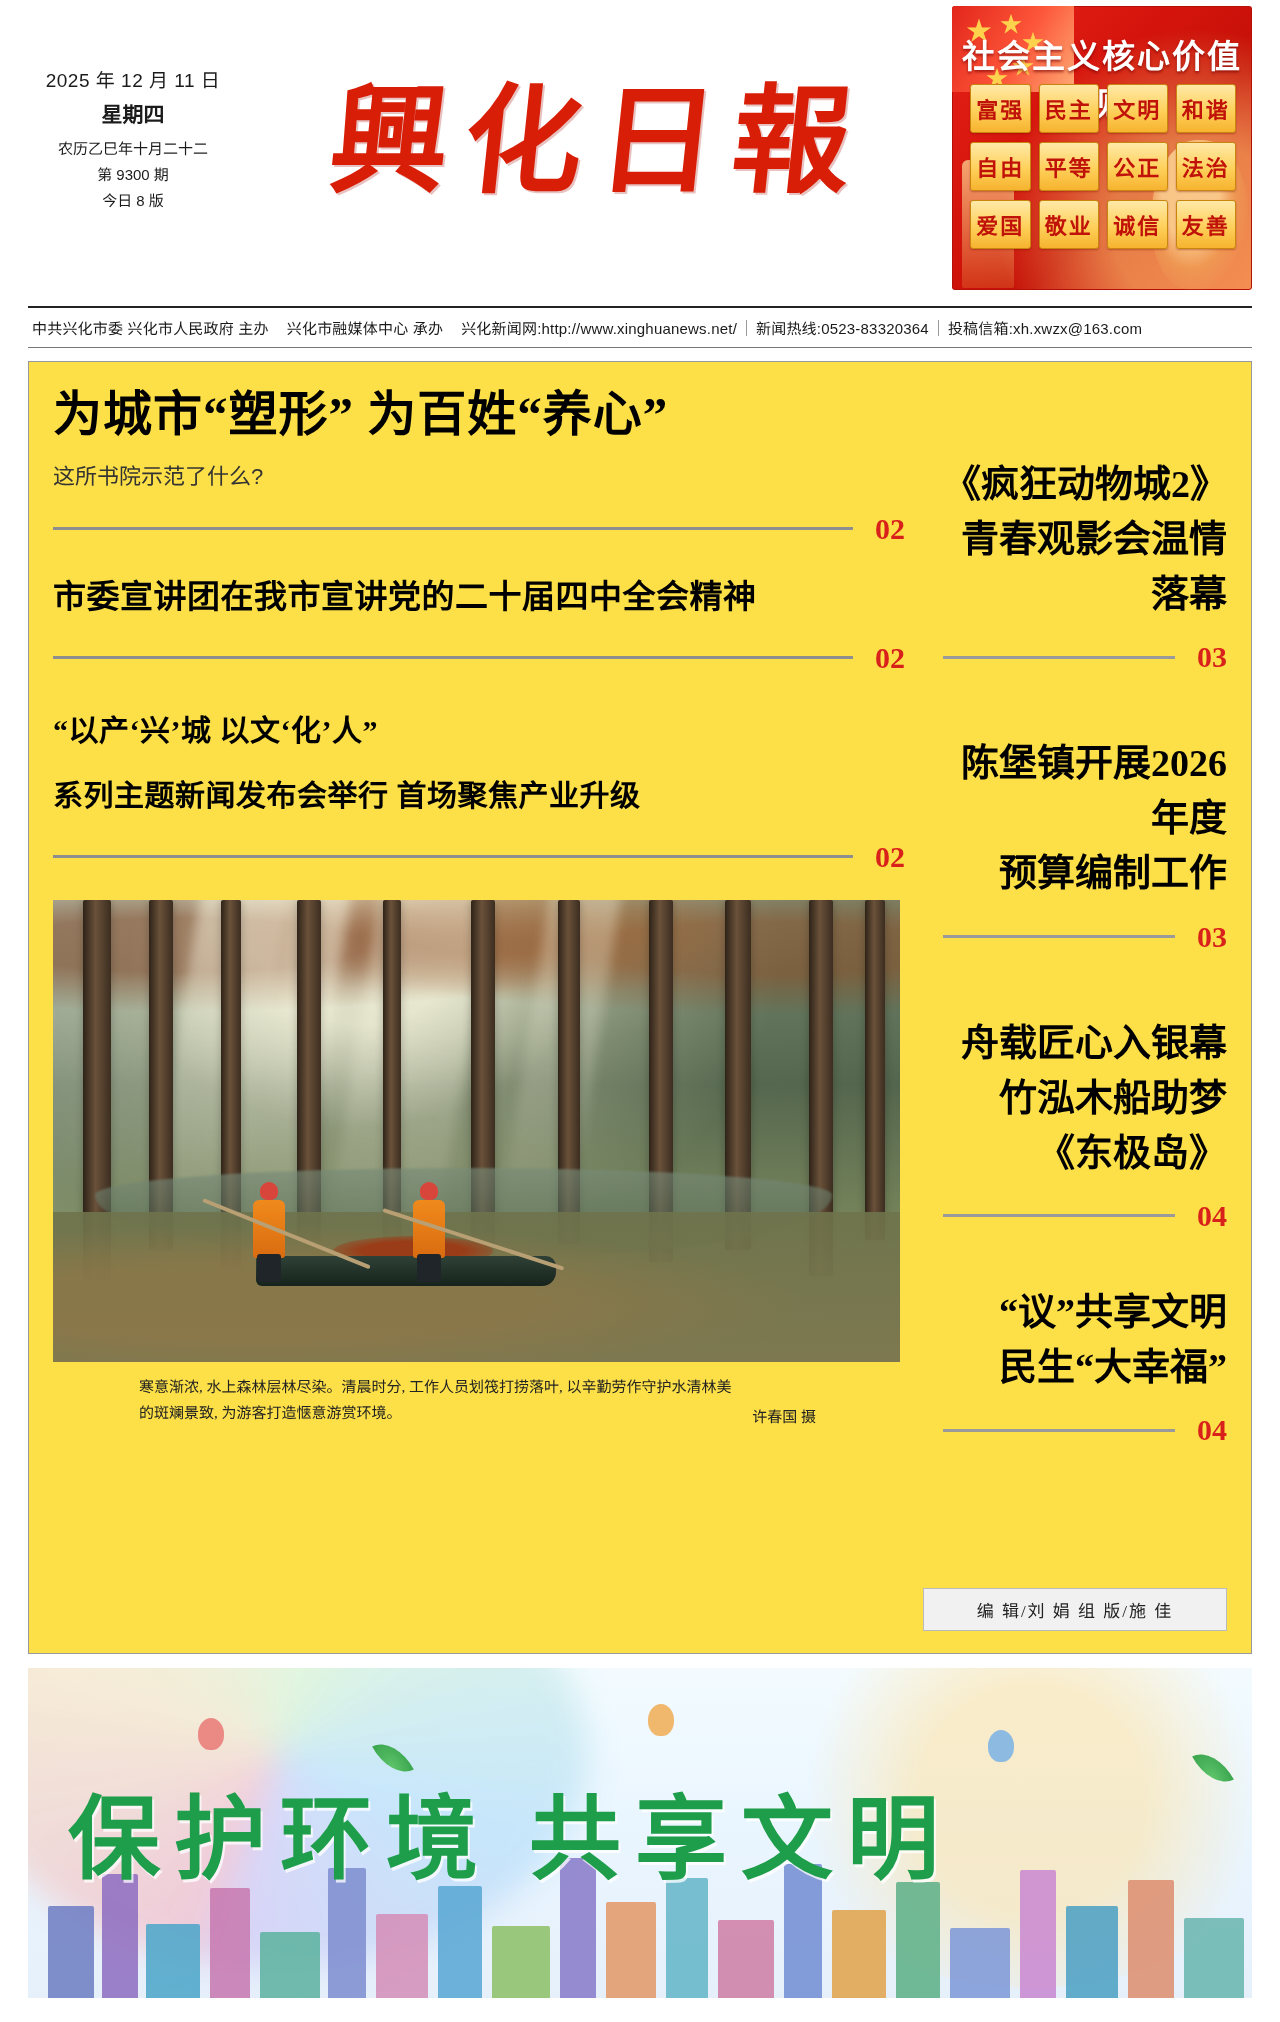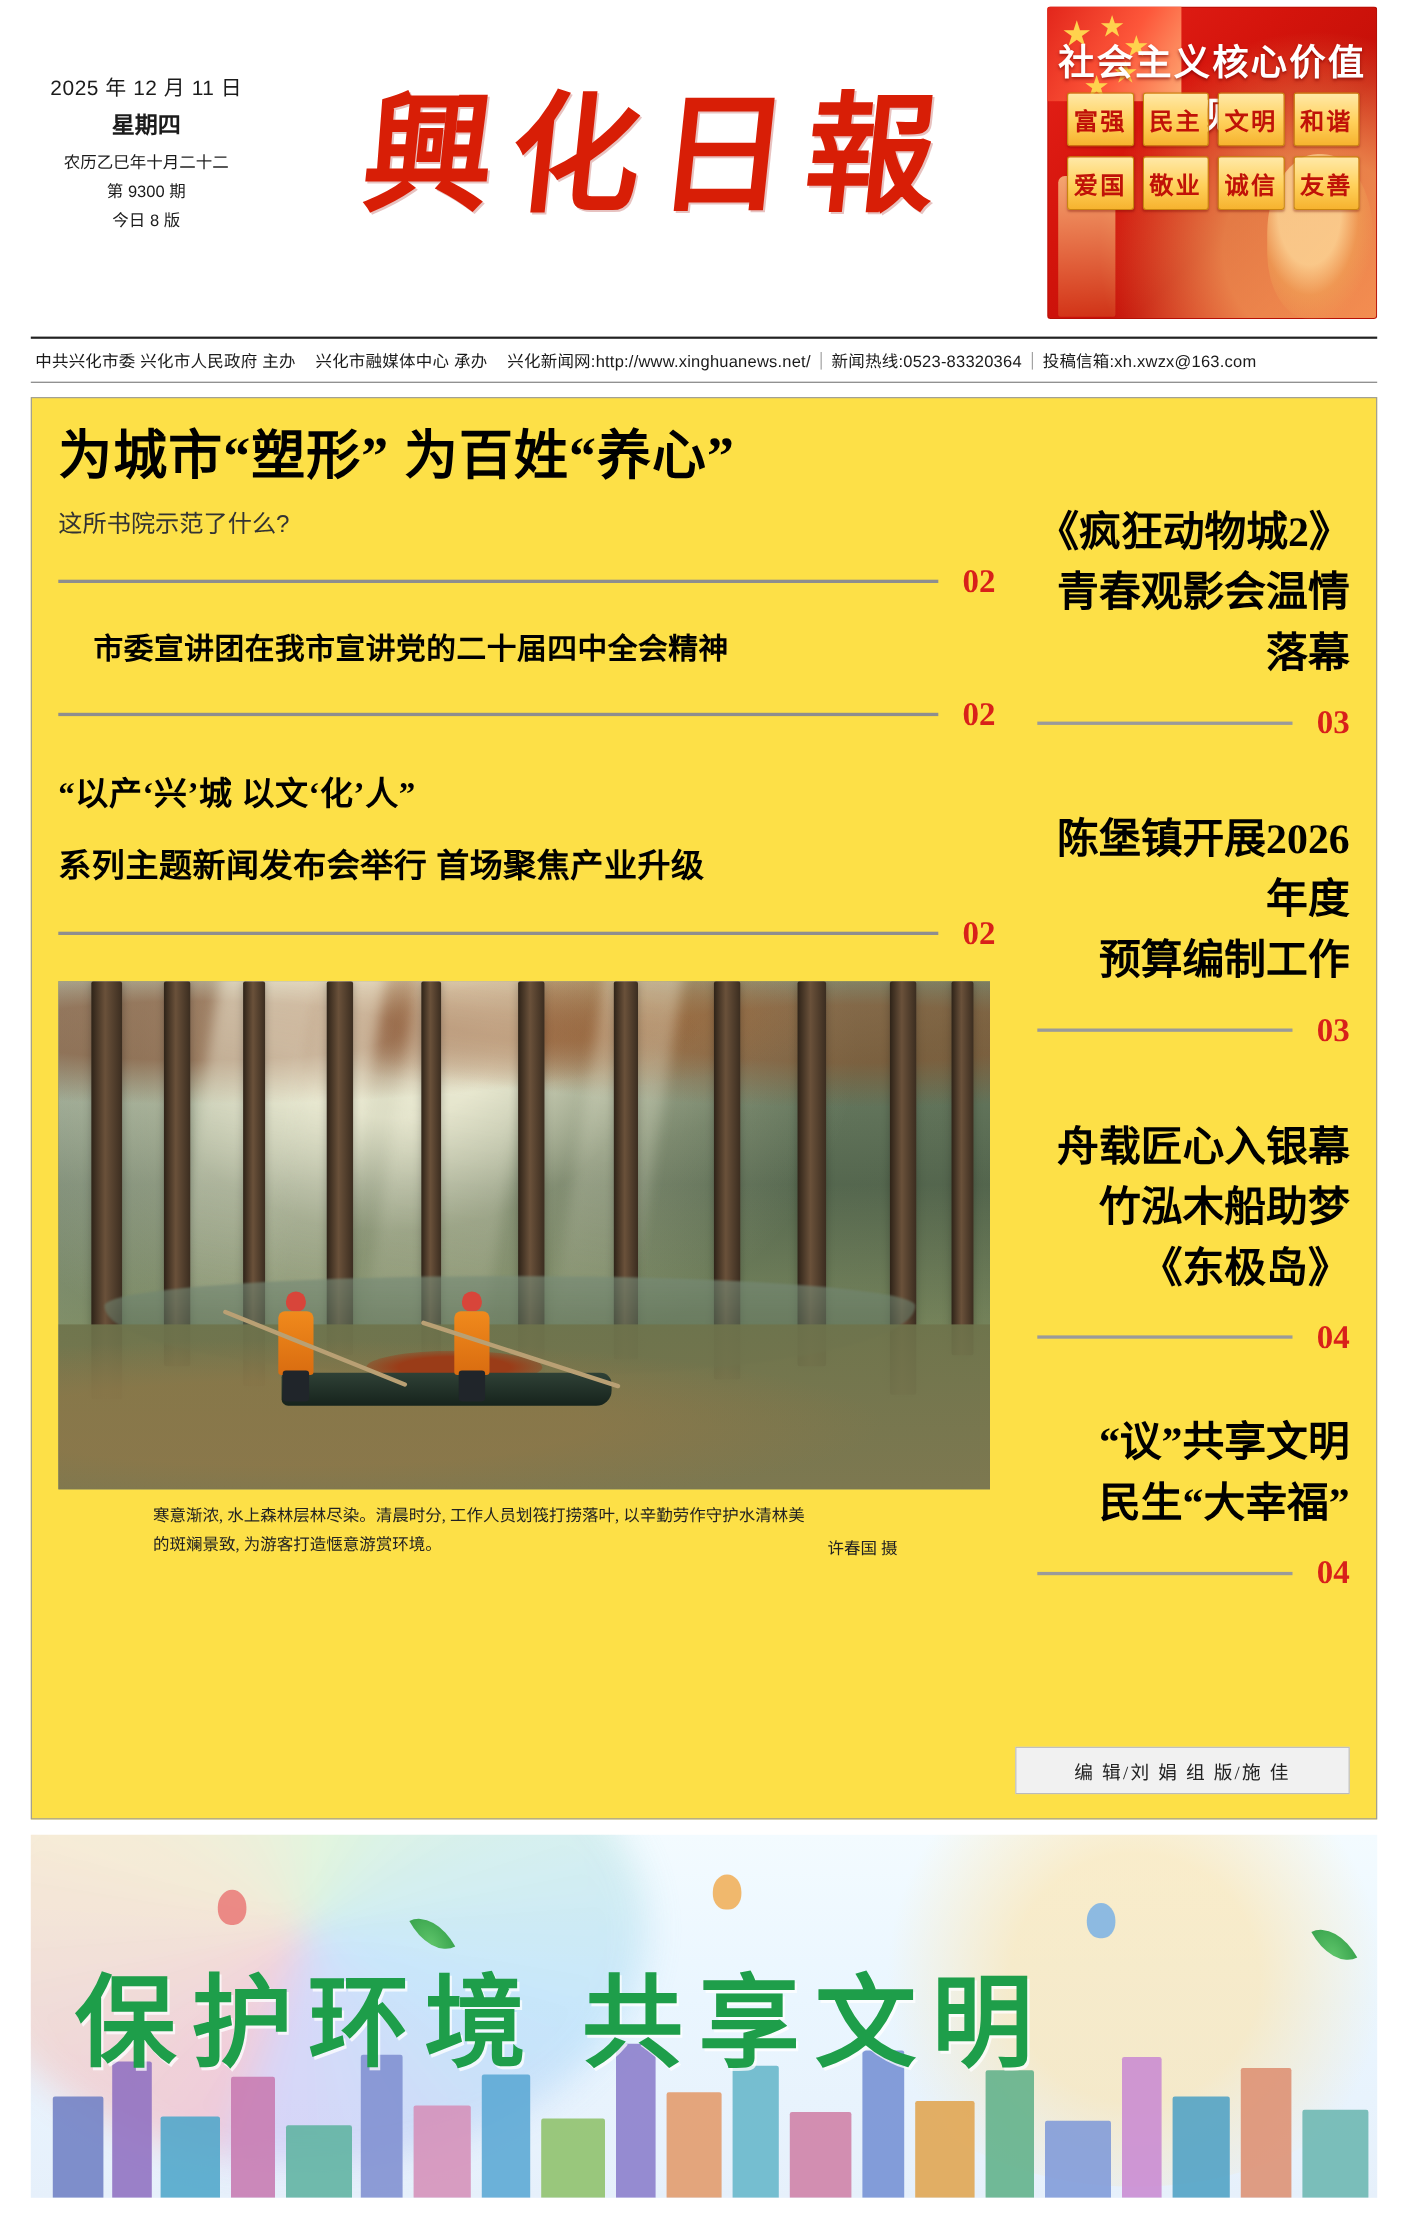--- a/index.html
+++ b/index.html
@@ -187,28 +187,27 @@
   .rule-row .line{flex:1;height:3px;background:#8e8e8e;}
   .rule-row .pg{
     font-family:"Liberation Serif", serif;
     font-weight:bold;
     font-size:30px;
     color:#d8211a;
     min-width:38px;
     text-align:right;
   }
   .hl-2{
-    font-family:Liberation Mono, monospace;
-    font-weight:bold;
-    font-size:27px;
+    font-family:Liberation Serif, serif;
+    font-weight:bold;
+    font-size:33px;
     letter-spacing:.5px;
     color:#000;
     margin-top:30px;
     line-height:1.3;
-    margin-left:32px;
   }
   .hl-3{
     font-family:"Liberation Serif", serif;
     font-weight:bold;
     font-size:30px;
     letter-spacing:.5px;
     color:#000;
     margin-top:34px;
     line-height:1.45;
   }
@@ -420,20 +419,26 @@
       <div class="star" style="left:34px;top:62px;">★</div>
       <div class="pillar"></div>
       <div class="lion"></div>
       <div class="cv-title">社会主义核心价值观</div>
       <div class="cvgrid">
         <div class="cvrow">
           <div class="cvcell">富强</div>
           <div class="cvcell">民主</div>
           <div class="cvcell">文明</div>
           <div class="cvcell">和谐</div>
+        </div>
+        <div class="cvrow">
+          <div class="cvcell">自由</div>
+          <div class="cvcell">平等</div>
+          <div class="cvcell">公正</div>
+          <div class="cvcell">法治</div>
         </div>
         <div class="cvrow">
           <div class="cvcell">爱国</div>
           <div class="cvcell">敬业</div>
           <div class="cvcell">诚信</div>
           <div class="cvcell">友善</div>
         </div>
       </div>
     </div>
   </div>

